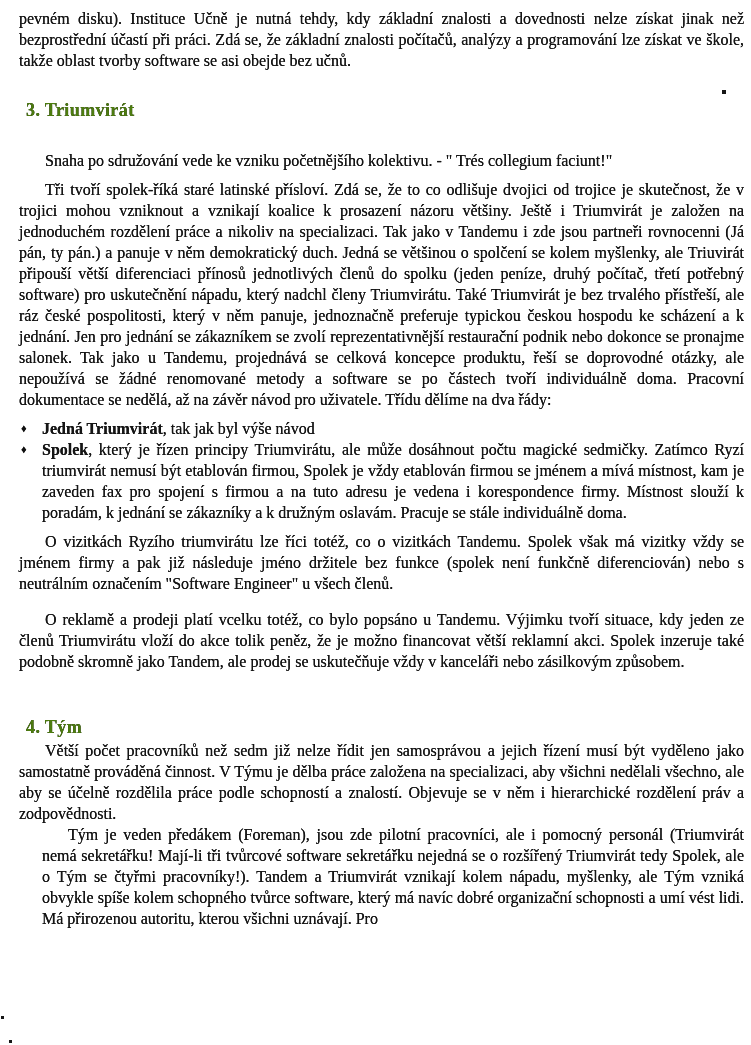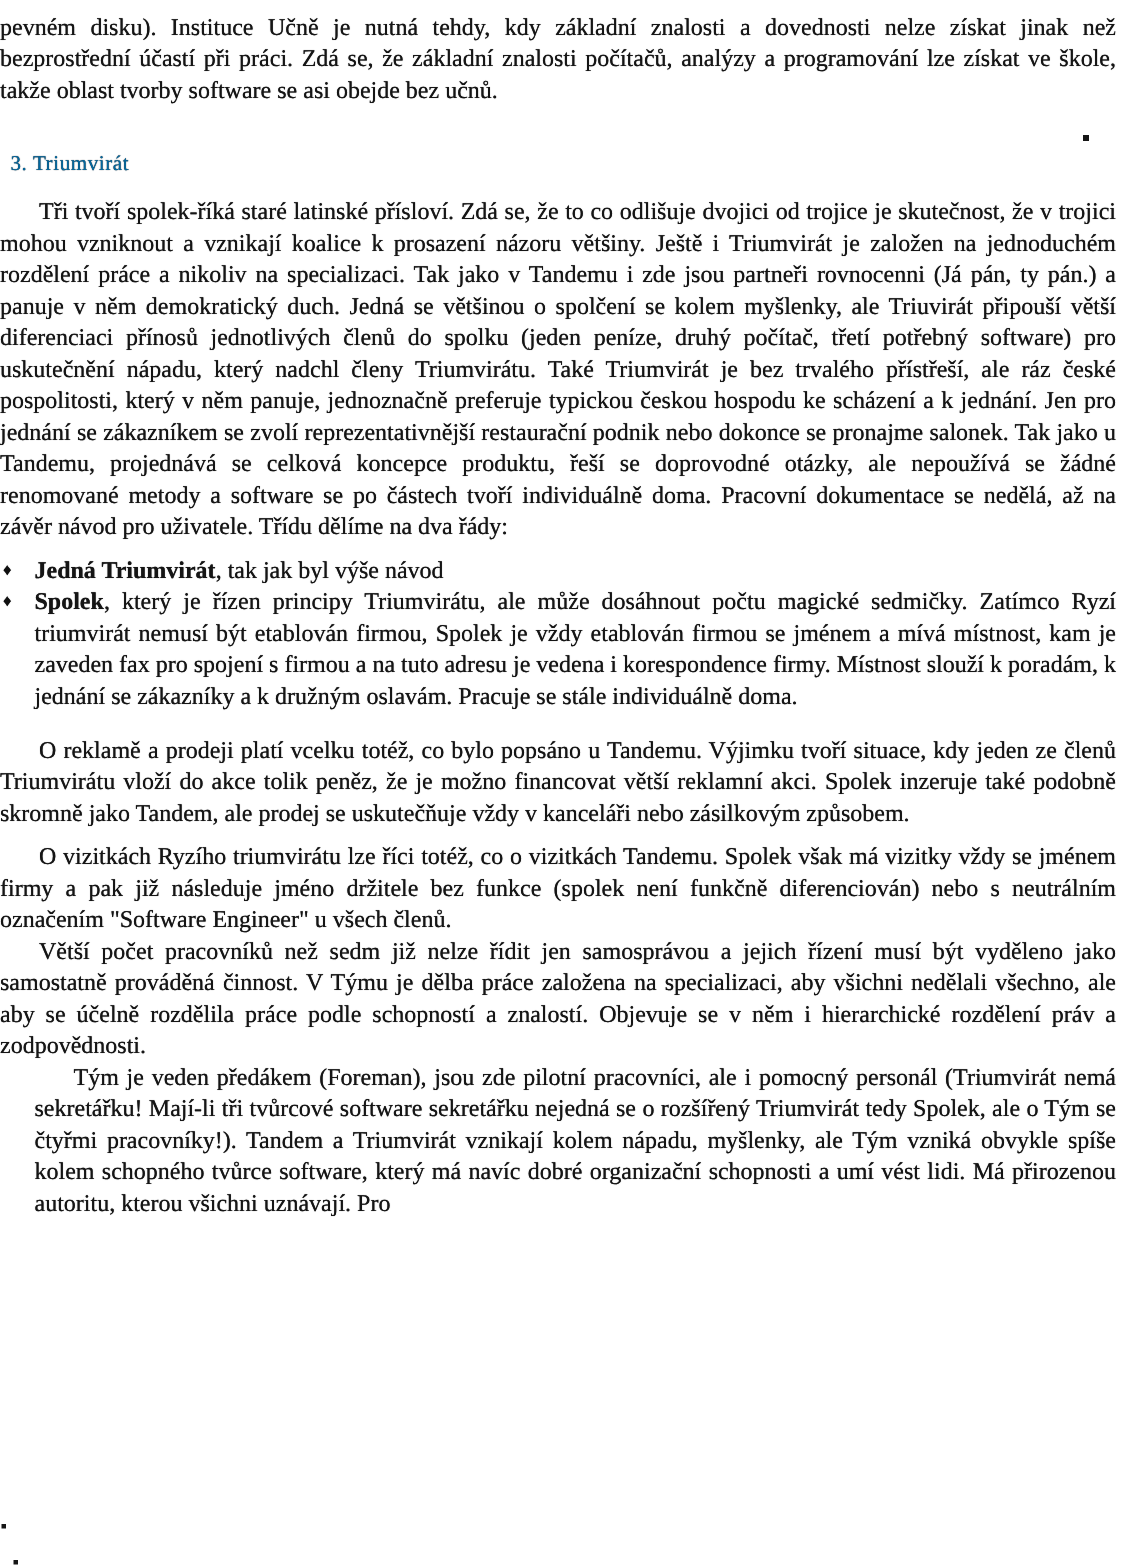--- a/index.html
+++ b/index.html
@@ -15,36 +15,36 @@
     overflow: hidden;
     font-family: "Liberation Serif", serif;
     font-size: 16px;
     line-height: 21px;
     color: #151515;
     text-shadow: 0 0 0.45px #1a1a1a;
   }
   .content {
     position: absolute;
     top: 5px;
-    left: 0;
+    left: 19px;
     right: 7px;
   }
   p {
     margin: 0;
     text-align: justify;
     text-align-last: left;
   }
   .indent { text-indent: 26px; }
   h2 {
     margin: 0;
     font-family: "Liberation Serif", serif;
-    font-weight: normal;
-    font-size: 14px;
+    font-weight: bold;
+    font-size: 18px;
     line-height: 26px;
-    color: #0369a1;
+    color: #4d7c0f;
     letter-spacing: 0.4px;
     margin-left: 7px;
     text-shadow: 0 0 0.6px #000;
   }
   .intro { margin-top: 3px; }
   .h-s3 { margin-top: 26px; }
   .p-s3-1 { margin-top: 27px; }
   .p-s3-2 { margin-top: 8px; }
   ul.bullets {
     list-style: none;
@@ -84,38 +84,40 @@
 </head>
 <body>
 
 <div class="page">
   <div class="content">
 
     <p class="intro">pevném disku). Instituce Učně je nutná tehdy, kdy základní znalosti a dovednosti nelze získat jinak než bezprostřední účastí při práci. Zdá se, že základní znalosti počítačů, analýzy a programování lze získat ve škole, takže oblast tvorby software se asi obejde bez učnů.</p>
 
     <h2 class="h-s3">3. Triumvirát</h2>
 
+    <p class="indent p-s3-1">Snaha po sdružování vede ke vzniku početnějšího kolektivu. - " Trés collegium faciunt!"</p>
 
     <p class="indent p-s3-2">Tři tvoří spolek-říká staré latinské přísloví. Zdá se, že to co odlišuje dvojici od trojice je skutečnost, že v trojici mohou vzniknout a vznikají koalice k prosazení názoru většiny. Ještě i Triumvirát je založen na jednoduchém rozdělení práce a nikoliv na specializaci. Tak jako v Tandemu i zde jsou partneři rovnocenni (Já pán, ty pán.) a panuje v něm demokratický duch. Jedná se většinou o spolčení se kolem myšlenky, ale Triuvirát připouší větší diferenciaci přínosů jednotlivých členů do spolku (jeden peníze, druhý počítač, třetí potřebný software) pro uskutečnění nápadu, který nadchl členy Triumvirátu. Také Triumvirát je bez trvalého přístřeší, ale ráz české pospolitosti, který v něm panuje, jednoznačně preferuje typickou českou hospodu ke scházení a k jednání. Jen pro jednání se zákazníkem se zvolí reprezentativnější restaurační podnik nebo dokonce se pronajme salonek. Tak jako u Tandemu, projednává se celková koncepce produktu, řeší se doprovodné otázky, ale nepoužívá se žádné renomované metody a software se po částech tvoří individuálně doma. Pracovní dokumentace se nedělá, až na závěr návod pro uživatele. Třídu dělíme na dva řády:</p>
 
     <ul class="bullets">
       <li>
         <span class="bullet-marker">♦</span>
         <span class="bullet-body"><span class="bullet-lead">Jedná Triumvirát</span><span>, tak jak byl výše návod</span></span>
       </li>
       <li>
         <span class="bullet-marker">♦</span>
         <span class="bullet-body"><span class="bullet-lead">Spolek</span><span>, který je řízen principy Triumvirátu, ale může dosáhnout počtu magické sedmičky. Zatímco Ryzí triumvirát nemusí být etablován firmou, Spolek je vždy etablován firmou se jménem a mívá místnost, kam je zaveden fax pro spojení s firmou a na tuto adresu je vedena i korespondence firmy. Místnost slouží k poradám, k jednání se zákazníky a k družným oslavám. Pracuje se stále individuálně doma.</span></span>
       </li>
     </ul>
 
+    <p class="indent p-s3-4">O vizitkách Ryzího triumvirátu lze říci totéž, co o vizitkách Tandemu. Spolek však má vizitky vždy se jménem firmy a pak již následuje jméno držitele bez funkce (spolek není funkčně diferenciován) nebo s neutrálním označením "Software Engineer" u všech členů.</p>
+
     <p class="indent p-s3-3">O reklamě a prodeji platí vcelku totéž, co bylo popsáno u Tandemu. Výjimku tvoří situace, kdy jeden ze členů Triumvirátu vloží do akce tolik peněz, že je možno financovat větší reklamní akci. Spolek inzeruje také podobně skromně jako Tandem, ale prodej se uskutečňuje vždy v kanceláři nebo zásilkovým způsobem.</p>
 
-    <p class="indent p-s3-4">O vizitkách Ryzího triumvirátu lze říci totéž, co o vizitkách Tandemu. Spolek však má vizitky vždy se jménem firmy a pak již následuje jméno držitele bez funkce (spolek není funkčně diferenciován) nebo s neutrálním označením "Software Engineer" u všech členů.</p>
-
+    <h2 class="h-s4">4. Tým</h2>
 
     <p class="indent p-s4-1">Větší počet pracovníků než sedm již nelze řídit jen samosprávou a jejich řízení musí být vyděleno jako samostatně prováděná činnost. V Týmu je dělba práce založena na specializaci, aby všichni nedělali všechno, ale aby se účelně rozdělila práce podle schopností a znalostí. Objevuje se v něm i hierarchické rozdělení práv a zodpovědnosti.</p>
 
     <p class="indent p-s4-2">Tým je veden předákem (Foreman), jsou zde pilotní pracovníci, ale i pomocný personál (Triumvirát nemá sekretářku! Mají-li tři tvůrcové software sekretářku nejedná se o rozšířený Triumvirát tedy Spolek, ale o Tým se čtyřmi pracovníky!). Tandem a Triumvirát vznikají kolem nápadu, myšlenky, ale Tým vzniká obvykle spíše kolem schopného tvůrce software, který má navíc dobré organizační schopnosti a umí vést lidi. Má přirozenou autoritu, kterou všichni uznávají. Pro</p>
 
   </div>
 
   <span class="speck speck-a"></span>
   <span class="speck speck-b"></span>
   <span class="speck speck-c"></span>

